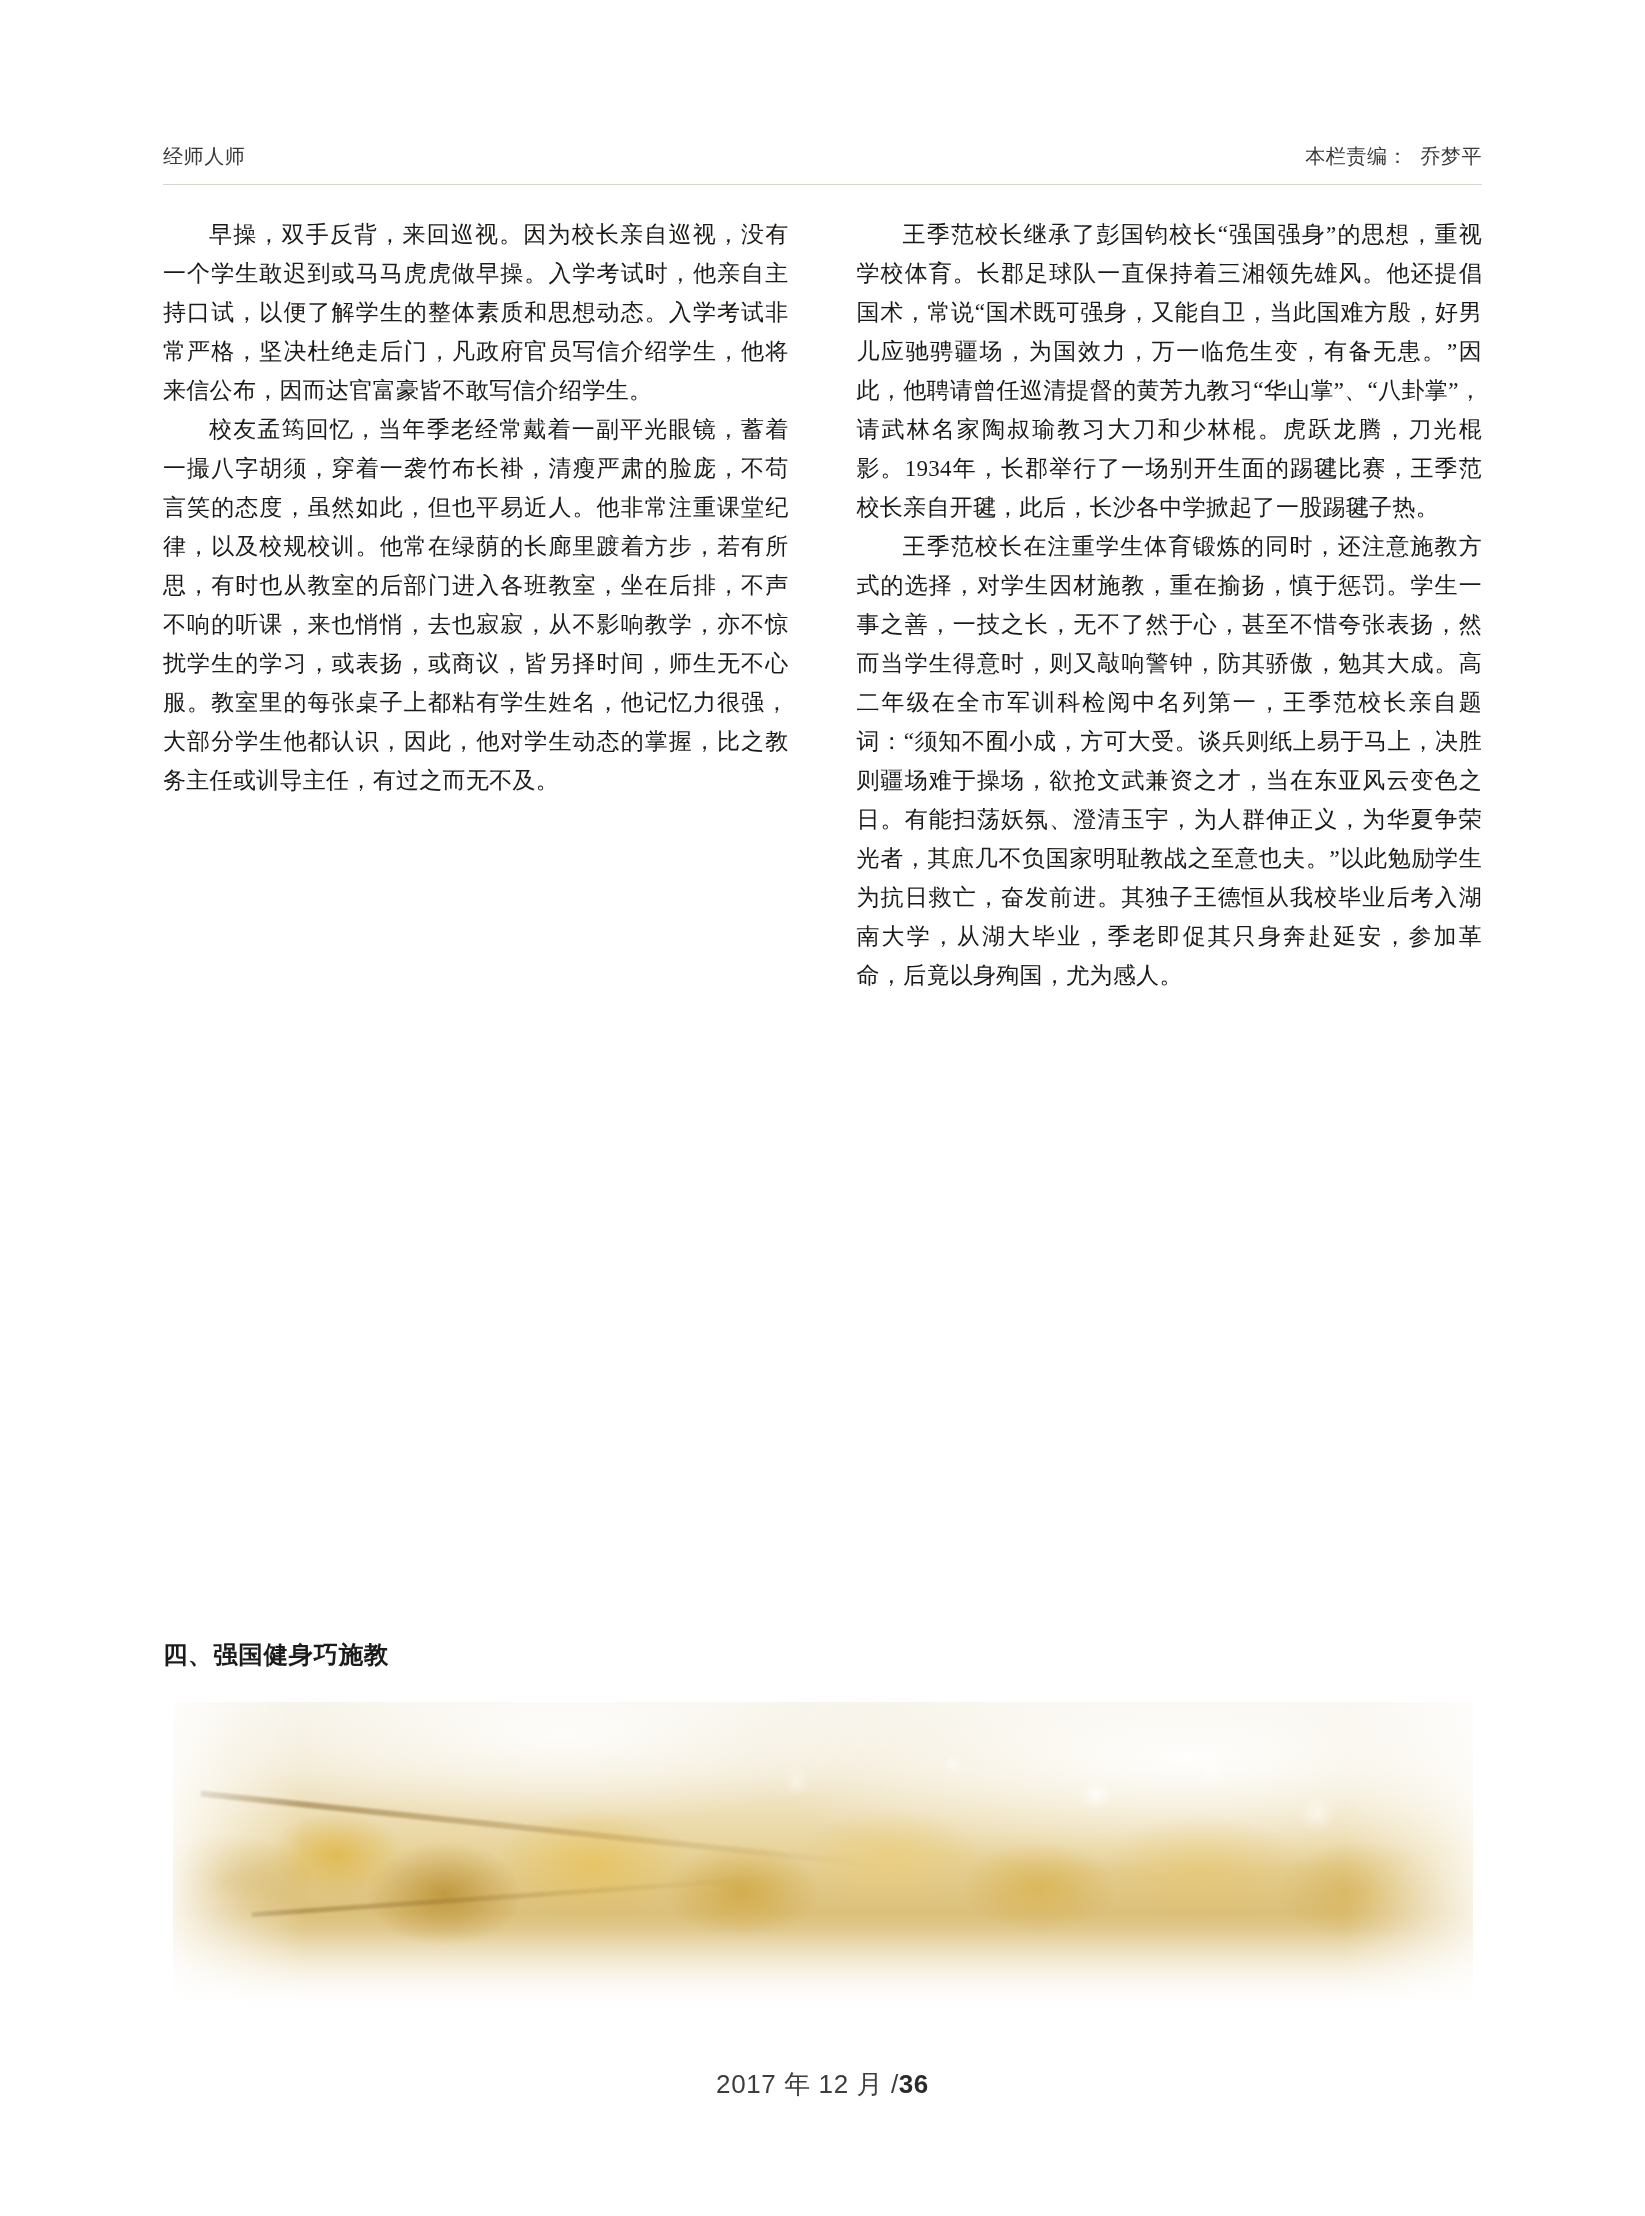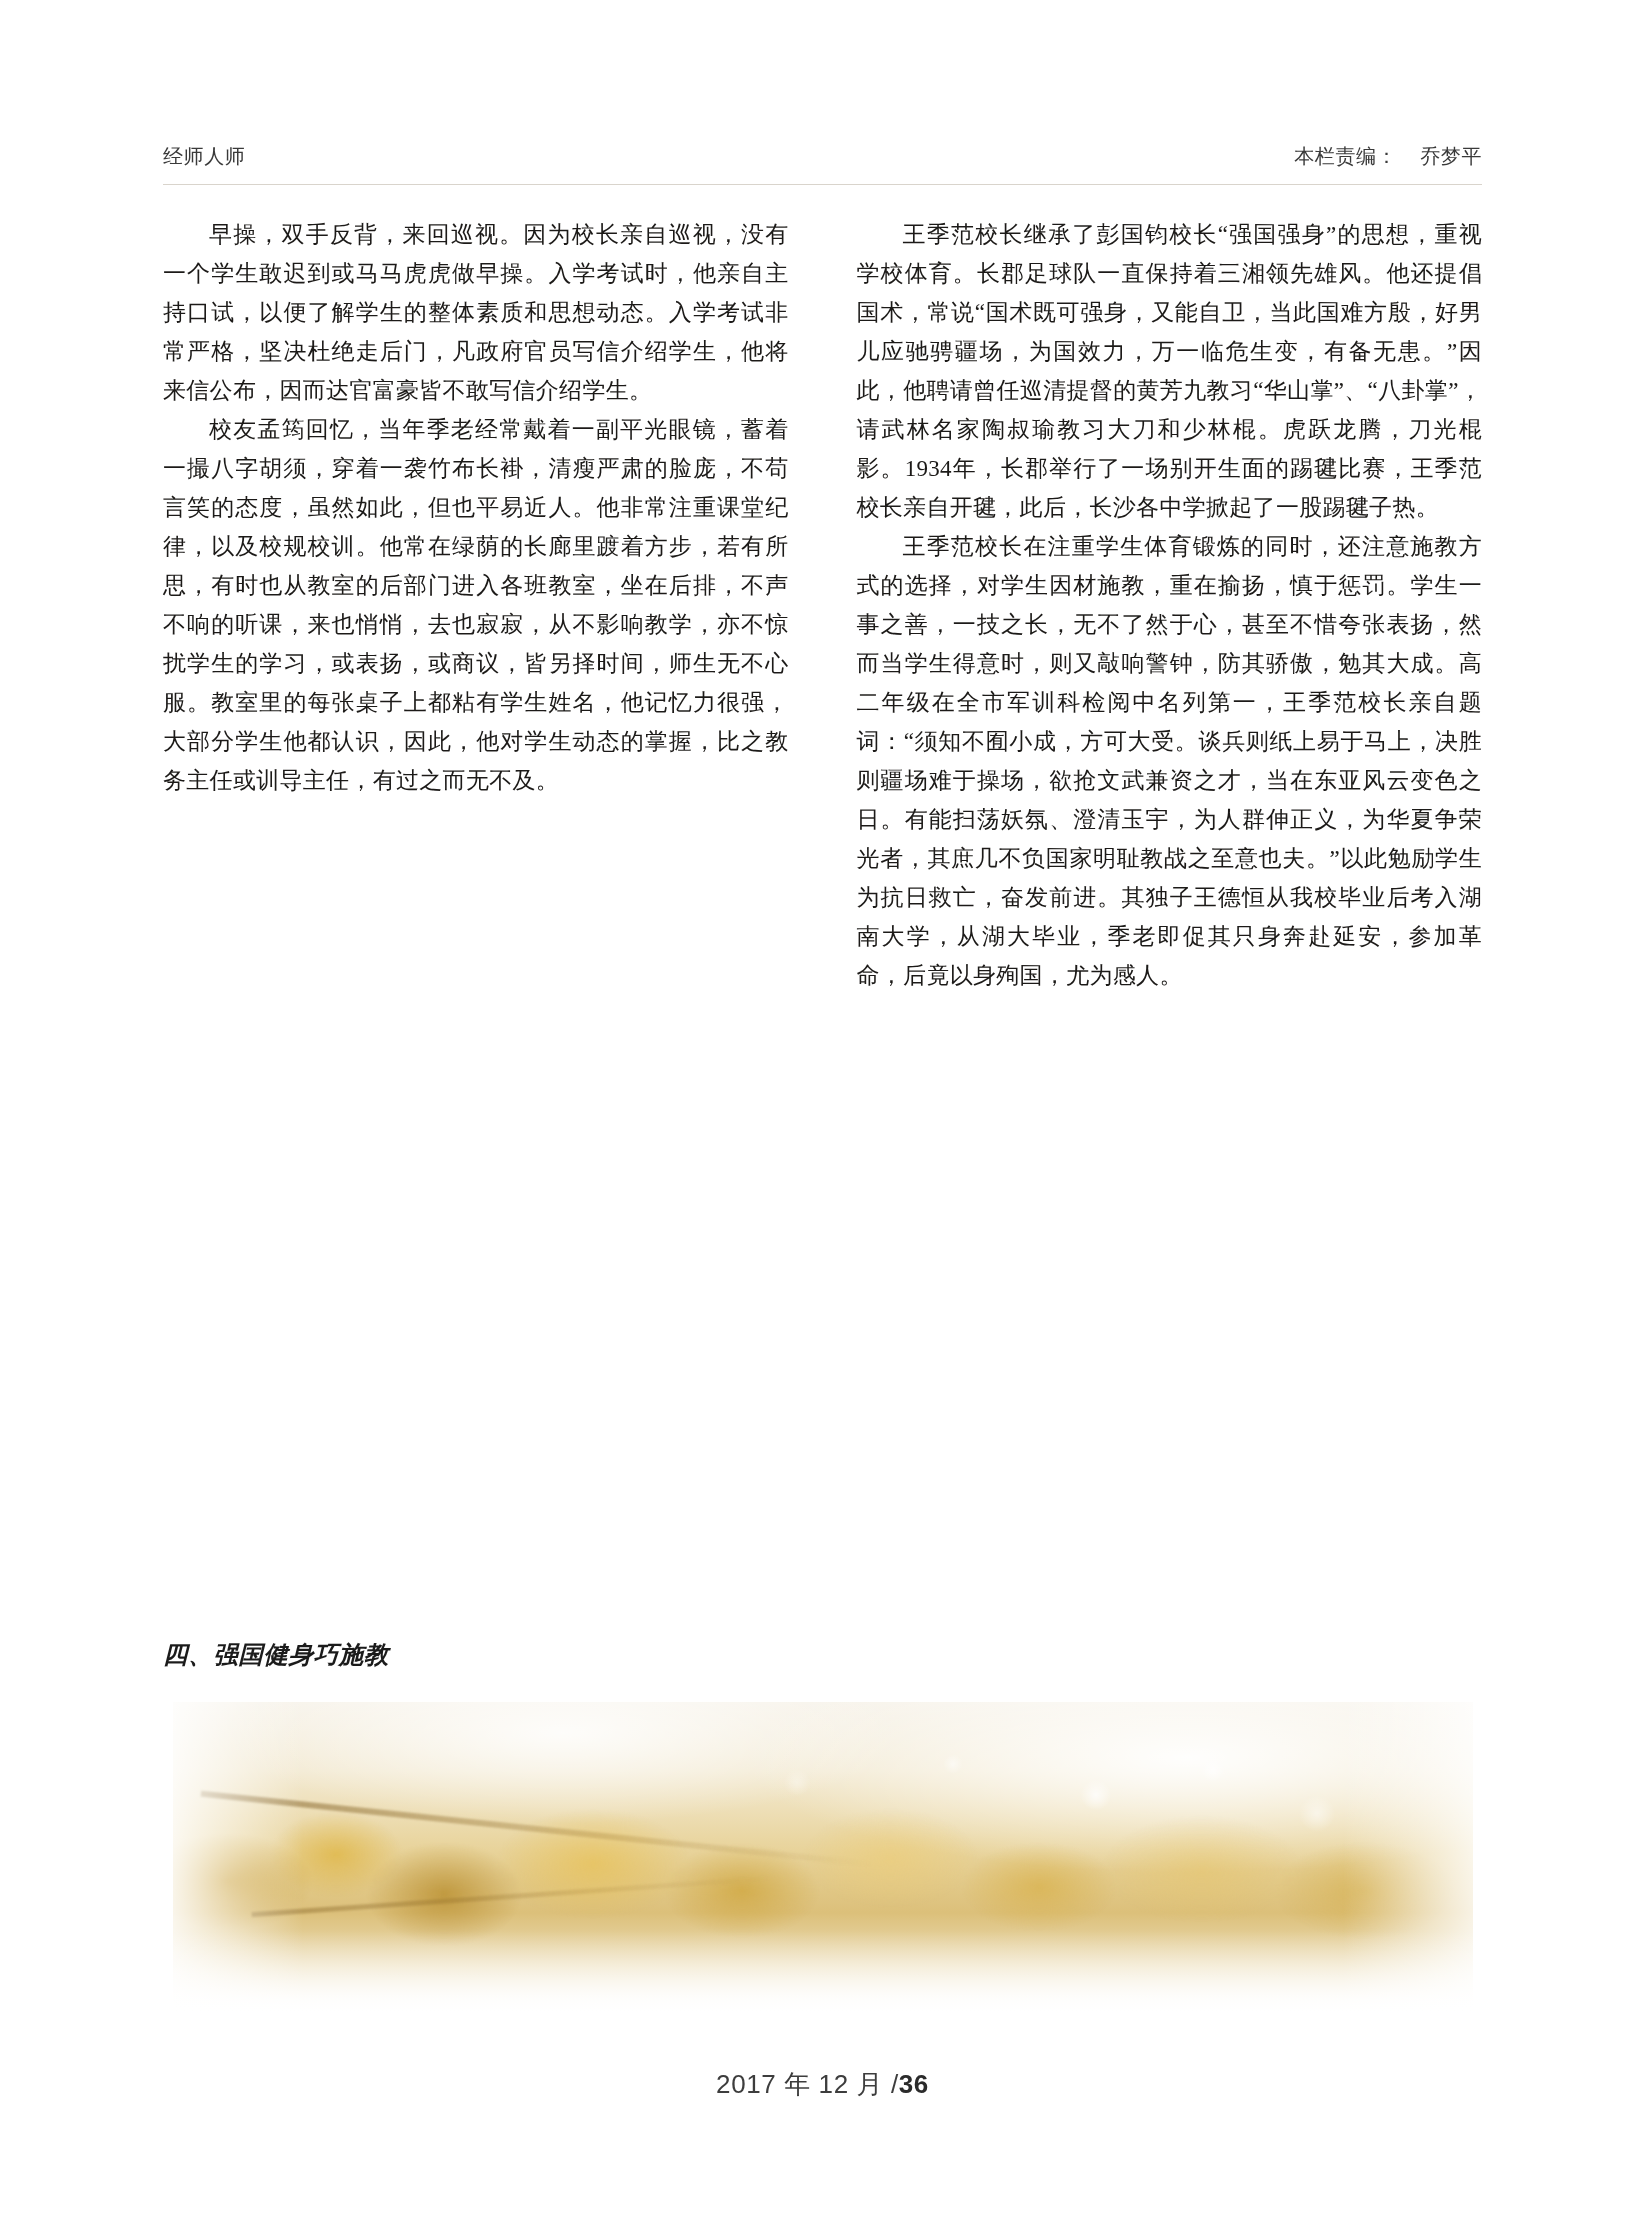--- a/index.html
+++ b/index.html
@@ -32,21 +32,21 @@
     display: flex;
     align-items: center;
     justify-content: space-between;
     font-family: Liberation Serif, serif;
     font-size: 20px;
     color: #3a3a3a;
     letter-spacing: 0.6px;
   }
   .runhead .left { font-weight: 500; }
   .runhead .right { font-weight: 500; }
-  .runhead .right .editor { margin-left: 23px; }
+  .runhead .right .editor { margin-left: 12px; }
 
   .rule {
     position: absolute;
     left: 163px;
     top: 184px;
     width: 1319px;
     height: 1.3px;
     background: #d9d4cc;
   }
 
@@ -78,21 +78,20 @@
   
   .section-heading {
     position: absolute;
     left: 163px;
     top: 1638px;
     font-family: "Liberation Sans", "DejaVu Sans", sans-serif;
     font-size: 24.5px;
     font-weight: 700;
     color: #1b1b1b;
     letter-spacing: 0.6px;
-    font-style: italic;
   }
 
   
   .photo {
     position: absolute;
     left: 173px;
     top: 1702px;
     width: 1300px;
     height: 310px;
     overflow: hidden;

